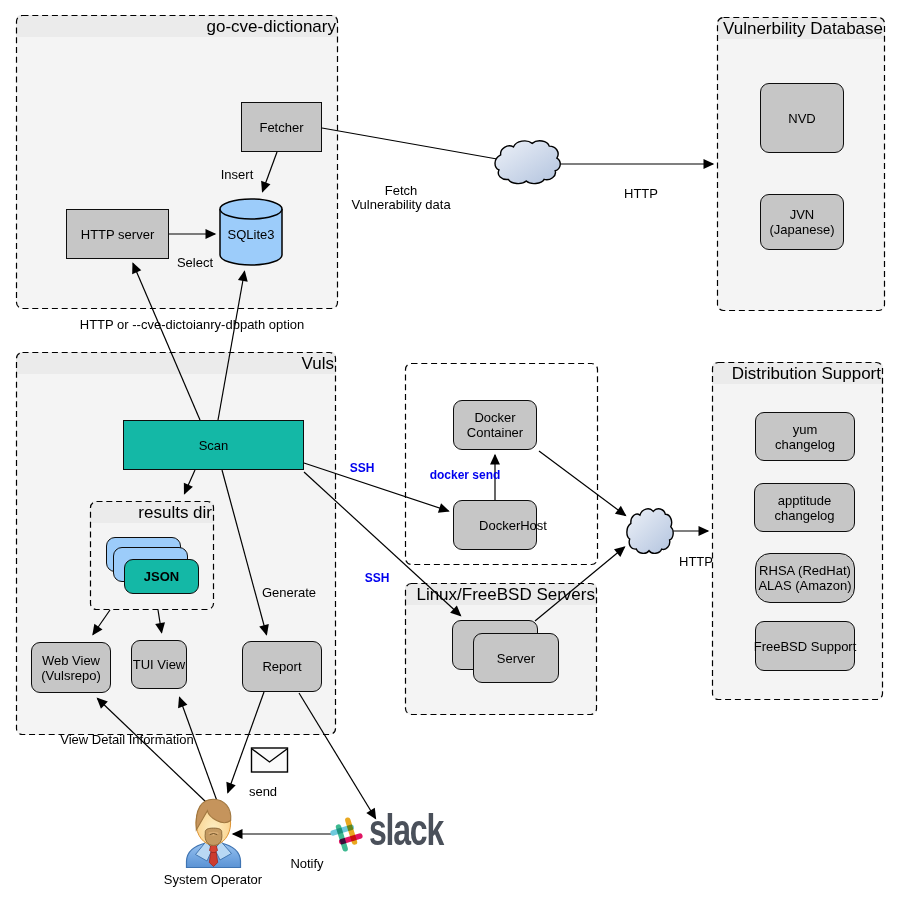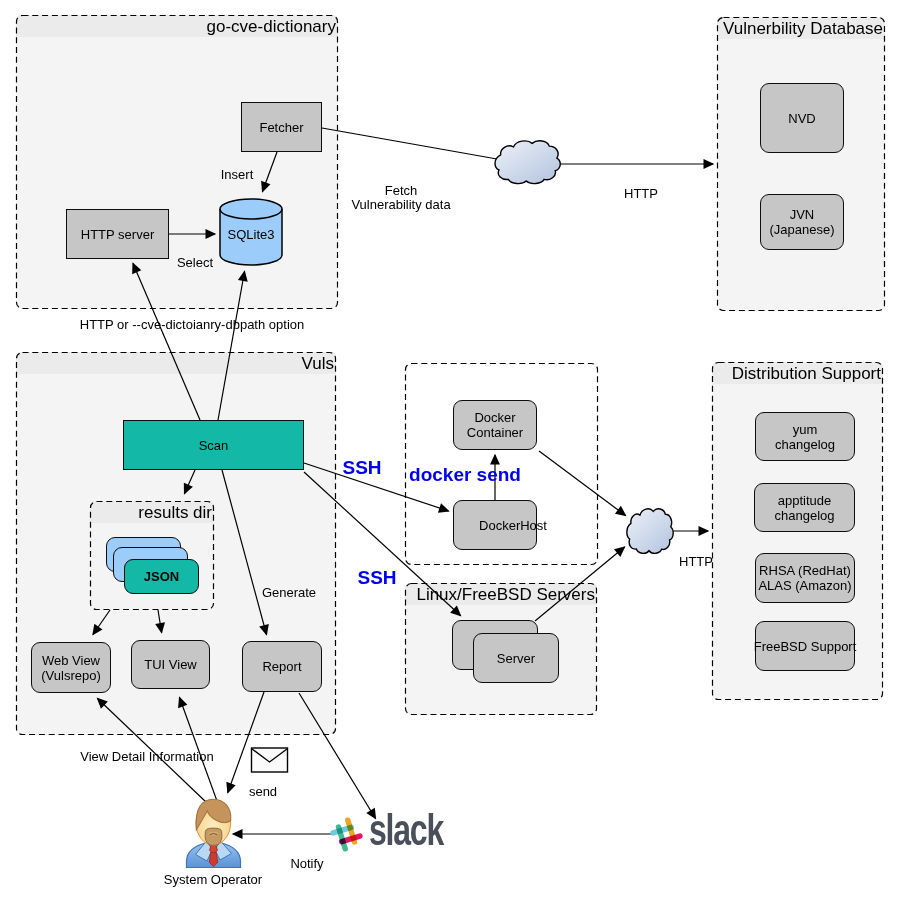--- a/index.html
+++ b/index.html
@@ -8,21 +8,21 @@
   .grp{position:absolute;border-radius:6px;background:#f4f4f4;box-sizing:border-box;}
   .grp .hdr{position:absolute;left:0;top:0;right:0;height:22px;background:#ebebeb;
     border-radius:5px 5px 0 0;}
   .grp .ttl{position:absolute;top:2px;right:2px;font-size:17px;color:#000;white-space:nowrap;}
   .node{position:absolute;box-sizing:border-box;background:#c6c6c6;border:1.5px solid #0d0d0d;
     display:flex;align-items:center;justify-content:center;text-align:center;
     font-size:13px;color:#000;line-height:15px;}
   .rnd{border-radius:9px;}
   .lbl{position:absolute;z-index:7;font-size:13px;color:#000;white-space:nowrap;text-align:center;
     transform:translate(-50%,-50%);line-height:14px;}
-  .blb{position:absolute;z-index:7;font-size:19px;color:#0000ee;font-weight:bold;white-space:nowrap;
+  .blb{position:absolute;z-index:7;font-size:12px;color:#0000ee;font-weight:bold;white-space:nowrap;
     transform:translate(-50%,-50%);}
   svg.ov{position:absolute;left:0;top:0;z-index:5;pointer-events:none;}
   .node,.grp .ttl{z-index:6;}
   .grp{z-index:1;}
 </style>
 </head>
 <body>
 <div id="canvas">
 
   <div class="grp" style="left:16px;top:15px;width:322px;height:294px;">
@@ -152,38 +152,38 @@
 
   <div class="node" style="left:241px;top:102px;width:81px;height:50px;">Fetcher</div>
   <div class="node" style="left:66px;top:209px;width:103px;height:50px;">HTTP server</div>
   <div class="node rnd" style="left:760px;top:83px;width:84px;height:70px;">NVD</div>
   <div class="node rnd" style="left:760px;top:194px;width:84px;height:56px;">JVN<br>(Japanese)</div>
   <div class="node rnd" style="left:123px;top:420px;width:181px;height:50px;background:#14b8a6;border-radius:0;">Scan</div>
   <div class="node rnd" style="left:106px;top:537px;width:75px;height:35px;background:#9cccfa;"></div>
   <div class="node rnd" style="left:113px;top:547px;width:75px;height:35px;background:#9cccfa;"></div>
   <div class="node rnd" style="left:124px;top:559px;width:75px;height:35px;background:#14b8a6;font-weight:bold;">JSON</div>
   <div class="node rnd" style="left:31px;top:642px;width:80px;height:51px;">Web View<br>(Vulsrepo)</div>
-  <div class="node rnd" style="left:131px;top:640px;width:79px;height:49px;">TUI View</div>
+  <div class="node rnd" style="left:131px;top:640px;width:56px;height:49px;">TUI View</div>
   <div class="node rnd" style="left:242px;top:641px;width:80px;height:51px;">Report</div>
   <div class="node rnd" style="left:453px;top:400px;width:84px;height:50px;">Docker<br>Container</div>
   <div class="node rnd" style="left:453px;top:500px;width:84px;height:50px;padding-left:36px;">DockerHost</div>
   <div class="node rnd" style="left:452px;top:620px;width:86px;height:50px;"></div>
   <div class="node rnd" style="left:473px;top:633px;width:86px;height:50px;">Server</div>
   <div class="node rnd" style="left:755px;top:412px;width:100px;height:49px;">yum<br>changelog</div>
   <div class="node rnd" style="left:754px;top:483px;width:101px;height:49px;">apptitude<br>changelog</div>
-  <div class="node rnd" style="left:755px;top:553px;width:100px;height:50px;">RHSA (RedHat)<br>ALAS (Amazon)</div>
+  <div class="node rnd" style="left:755px;top:553px;width:100px;height:50px;border-radius:15px;">RHSA (RedHat)<br>ALAS (Amazon)</div>
   <div class="node rnd" style="left:755px;top:621px;width:100px;height:50px;white-space:nowrap;">FreeBSD Support</div>
 
   <div class="lbl" style="left:237px;top:175px;">Insert</div>
   <div class="lbl" style="left:195px;top:263px;">Select</div>
   <div class="lbl" style="left:401px;top:198px;">Fetch<br>Vulnerability data</div>
   <div class="lbl" style="left:641px;top:194px;">HTTP</div>
   <div class="lbl" style="left:192px;top:325px;">HTTP or --cve-dictoianry-dbpath option</div>
   <div class="lbl" style="left:289px;top:593px;">Generate</div>
-  <div class="lbl" style="left:127px;top:757px;margin-left:20px;">View Detail Information</div>
+  <div class="lbl" style="left:127px;top:740px;">View Detail Information</div>
   <div class="lbl" style="left:263px;top:792px;">send</div>
   <div class="lbl" style="left:307px;top:864px;">Notify</div>
   <div class="lbl" style="left:213px;top:880px;">System Operator</div>
   <div class="lbl" style="left:696px;top:562px;">HTTP</div>
   <div class="blb" style="left:362px;top:468px;">SSH</div>
   <div class="blb" style="left:377px;top:578px;">SSH</div>
   <div class="blb" style="left:465px;top:475px;">docker send</div>
 
 </div>
 

